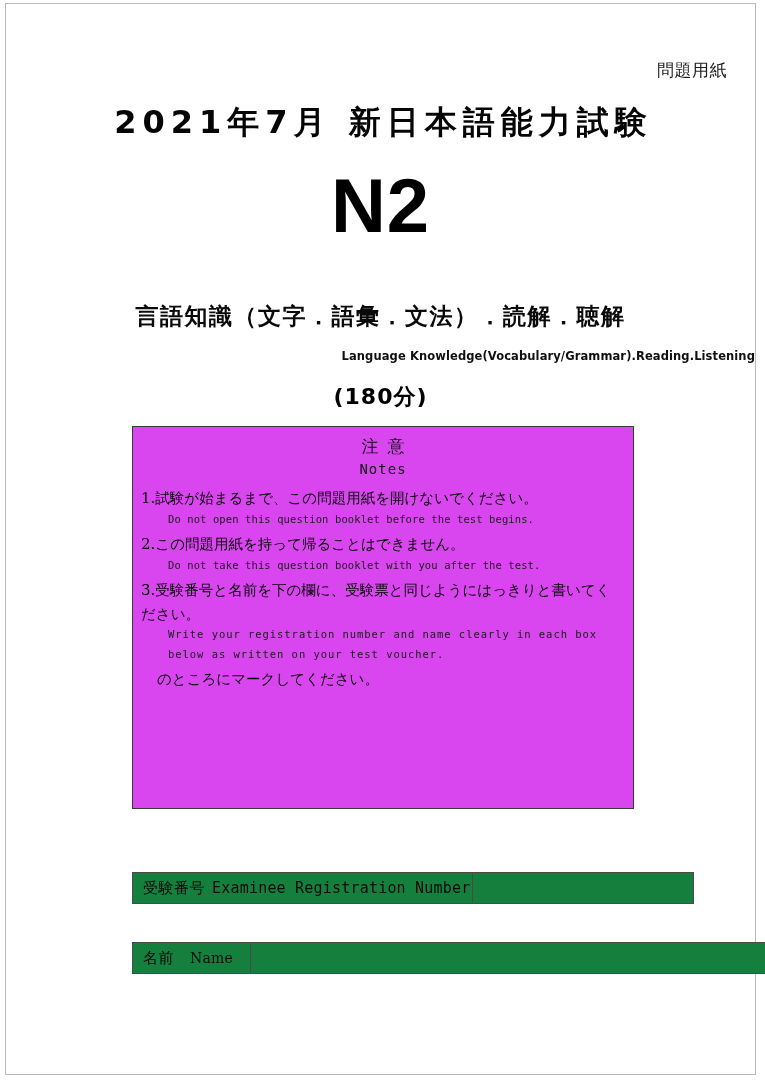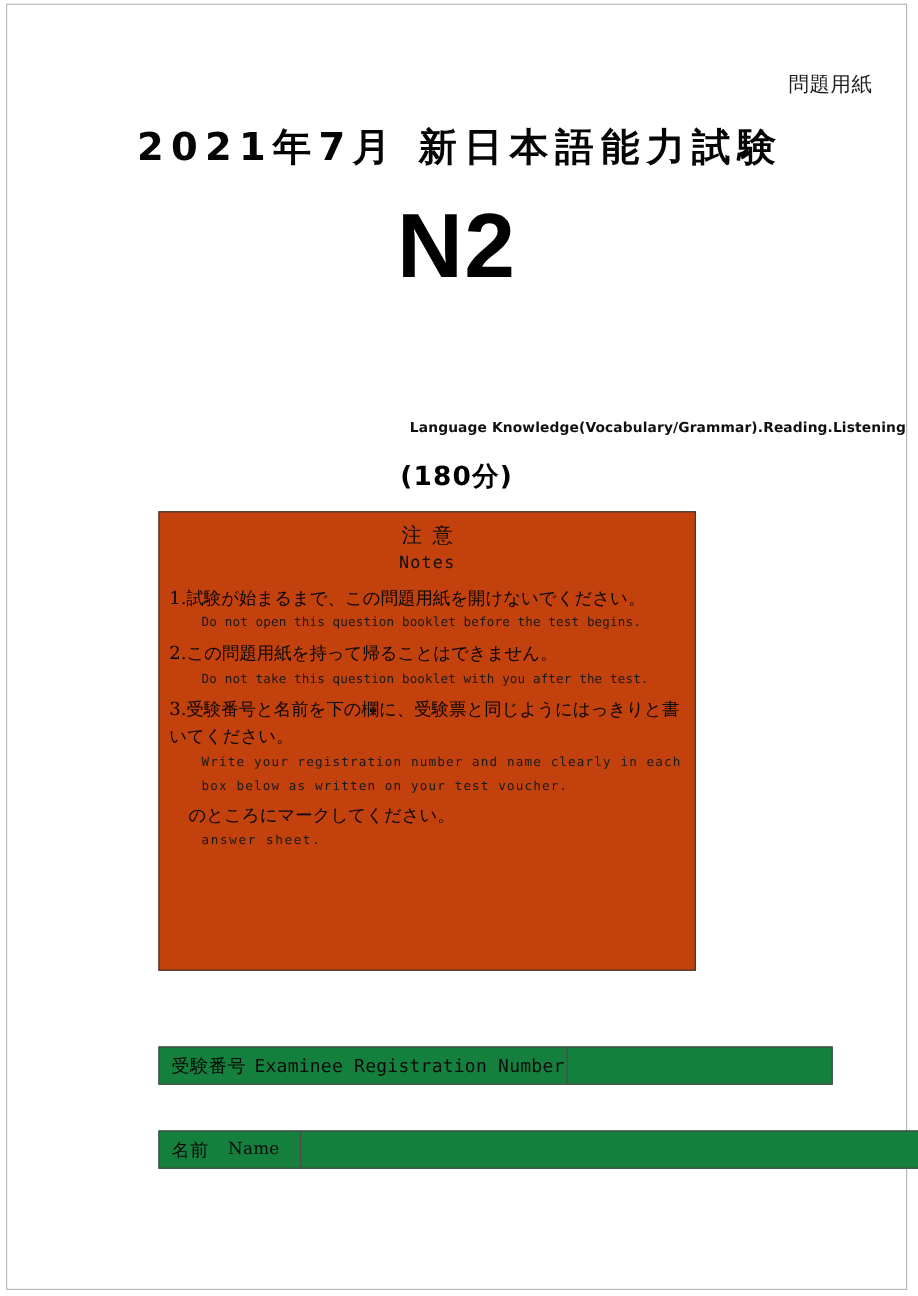--- a/index.html
+++ b/index.html
@@ -104,25 +104,25 @@
     font-weight: bold;
     letter-spacing: 1px;
     color: #000000;
   }
 
   
   .notes-box {
     position: absolute;
     left: 126px;
     top: 422px;
-    width: 448px;
+    width: 502px;
     height: 383px;
     border: 1px solid #3a3a3a;
     box-sizing: border-box;
-    background: #c2410c;
+    background: #d946ef;
   }
 
   .notes-title-jp {
     margin-top: 8px;
     text-align: center;
     font-family: "DejaVu Serif", serif;
     font-size: 17px;
     letter-spacing: 9px;
     text-indent: 9px;
     color: #0d0d0d;
@@ -290,20 +290,21 @@
 <body>
 
 <div class="page-sheet">
 
   <div class="booklet-tag">問題用紙</div>
 
   <div class="main-title">2021年7月 新日本語能力試験</div>
 
   <div class="level-code">N2</div>
 
+  <div class="subject-jp">言語知識（文字．語彙．文法）．読解．聴解</div>
 
   <div class="subject-en">Language Knowledge(Vocabulary/Grammar).Reading.Listening</div>
 
   <div class="duration">(180分)</div>
 
   <div class="notes-box">
 
     <div class="notes-title-jp">注意</div>
     <div class="notes-title-en">Notes</div>
 
@@ -320,21 +321,20 @@
       </div>
 
       <div class="note-item">
         <span class="note-jp"><span class="num">3.</span><span>受験番号と名前を下の欄に、受験票と同じようにはっきりと書いてください。</span></span>
         <span class="note-en note-en-wide">Write your registration number and name clearly in each box below as written on your test voucher.</span>
       </div>
 
 
       <div class="note-item">
         <span class="note-jp-cont">のところにマークしてください。</span>
-        <span class="note-en note-en-justified">answer  sheet.</span>
       </div>
 
     </div>
   </div>
 
   <div class="field-row field-reg">
     <div class="field-label">
       <span class="label-jp">受験番号</span>
       <span class="label-en">Examinee Registration Number</span>
     </div>

